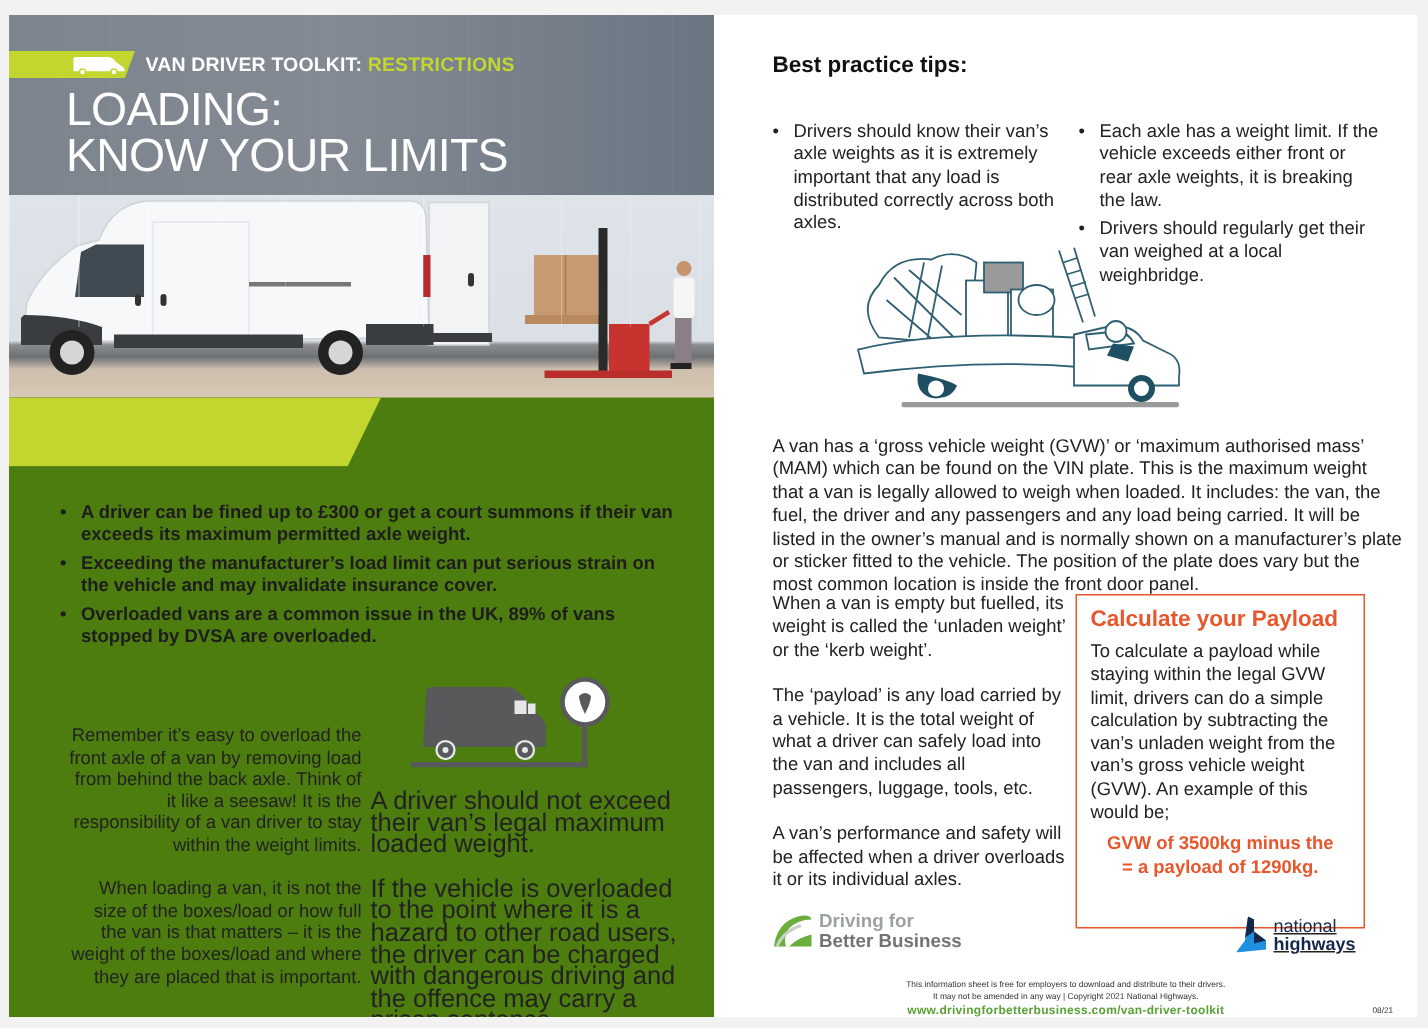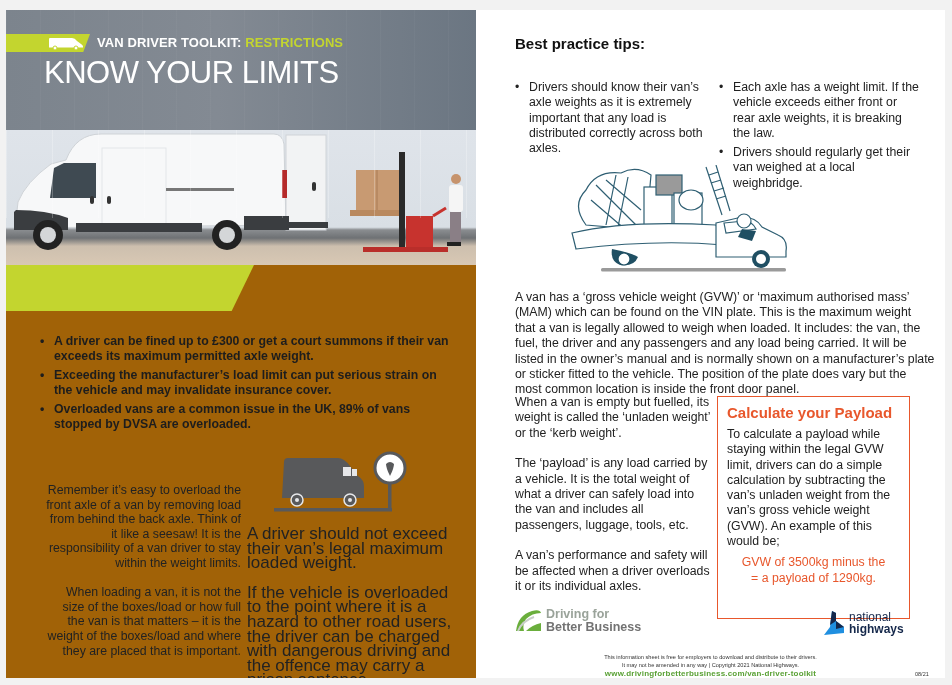--- a/index.html
+++ b/index.html
@@ -1,20 +1,20 @@
 <!DOCTYPE html>
 <html><head>
 <meta charset="utf-8">
 <style>
   * { box-sizing: border-box; margin: 0; padding: 0; }
   html, body { width: 952px; height: 685px; overflow: hidden; background: #f2f2f2; }
   body { font-family: "Liberation Sans", sans-serif; color: #222; position: relative; }
 
   .page { position: absolute; top: 10px; height: 668px; }
-  .page-left { left: 6px; width: 470px; background: #a16207; overflow: hidden; }
+  .page-left { left: 6px; width: 470px; background: #4d7c0f; overflow: hidden; }
   .page-right { left: 476px; width: 469px; background: #ffffff; padding-left: 27px; }
 
   
   .hero-top {
     position: absolute; left: 0; top: 0; width: 470px; height: 120px;
     background: linear-gradient(90deg, #7c848d 0%, #838a93 45%, #6b7682 100%);
   }
   .hero-top::after {
     content: ""; position: absolute; inset: 0;
     background: repeating-linear-gradient(90deg, rgba(255,255,255,0.03) 0 1px, transparent 1px 34px);
@@ -81,27 +81,27 @@
   .gvw-para { position: absolute; left: 39px; top: 280px; width: 420px; font-size: 12.3px; line-height: 15.4px; color: #222; }
   .right-col-a { position: absolute; left: 39px; top: 385px; width: 198px; font-size: 12.3px; line-height: 15.4px; color: #222; }
   .right-col-a p { margin-bottom: 15px; }
 
   .payload-box {
     position: absolute; left: 241px; top: 386px; width: 193px; height: 223px;
     border: 1.5px solid #e8572c; padding: 7px 9px 0 9px;
   }
   .payload-title { font-size: 15px; font-weight: bold; color: #e8572c; margin-bottom: 6px; }
   .payload-text { font-size: 12.3px; line-height: 15.3px; color: #222; }
-  .payload-example { font-size: 12.3px; line-height: 15.3px; font-weight: normal; color: #e8572c; text-align: center; margin-top: 6px; }
+  .payload-example { font-size: 12.3px; line-height: 15.3px; font-weight: bold; color: #e8572c; text-align: center; margin-top: 6px; }
 
   .dfbb-logo { position: absolute; left: 38px; top: 598px; display: flex; align-items: center; }
   .dfbb-text { margin-left: 4px; font-size: 12.5px; font-weight: bold; line-height: 13px; }
   .dfbb-text .l1 { color: #9aa39a; }
   .dfbb-text .l2 { color: #737373; }
-  .nh-logo { position: absolute; left: 346px; top: 601px; display: flex; align-items: flex-start; }
+  .nh-logo { position: absolute; left: 346px; top: 601px; display: flex; align-items: flex-start; text-decoration: underline; }
   .nh-text { margin-left: 3px; font-size: 12px; line-height: 12px; color: #15284b; }
   .nh-text .l2 { font-weight: bold; }
 
   .footer-note { position: absolute; left: 0; width: 469px; text-align: center; font-size: 5.6px; line-height: 8px; color: #333; }
   .footer-note.n1 { top: 643px; }
   .footer-note.n2 { top: 651px; }
   .footer-url { position: absolute; left: 0; width: 469px; text-align: center; top: 659px; font-size: 8px; font-weight: bold; color: #5aa135; letter-spacing: 0.2px; }
   .footer-date { position: absolute; left: 439px; top: 661px; font-size: 5.5px; color: #333; }
 </style>
 </head>
@@ -114,20 +114,21 @@
       <path d="M1 2 Q1 1 2 1 L24 1 Q27 1 29 4 L33 7 Q35 8 35 9.5 L35 10.5 L1 10.5 Z" fill="#ffffff"></path>
       <circle cx="7" cy="11" r="2" fill="#ffffff" stroke="#c3d52f" stroke-width="1"></circle>
       <circle cx="28" cy="11" r="2" fill="#ffffff" stroke="#c3d52f" stroke-width="1"></circle>
     </svg>
   </div>
   <div class="toolkit-label">
     <span>VAN DRIVER TOOLKIT:</span>
     <span class="accent">RESTRICTIONS</span>
   </div>
   <div class="hero-title">
+    <div>LOADING:</div>
     <div>KNOW YOUR LIMITS</div>
   </div>
 
   <div class="hero-photo">
     <svg width="470" height="135" viewBox="0 0 470 135">
 
       <path d="M10 90 L12 72 Q20 52 45 34 L60 30 Q70 4 95 4 L268 4 Q276 4 278 14 L280 95 L10 98 Z" fill="#f7f8f9" stroke="#cfd3d7" stroke-width="1"></path>
 
       <rect x="280" y="5" width="40" height="95" fill="#f2f3f4" stroke="#d0d4d8" stroke-width="1"></rect>
       <rect x="306" y="52" width="4" height="9" rx="2" fill="#333"></rect>

